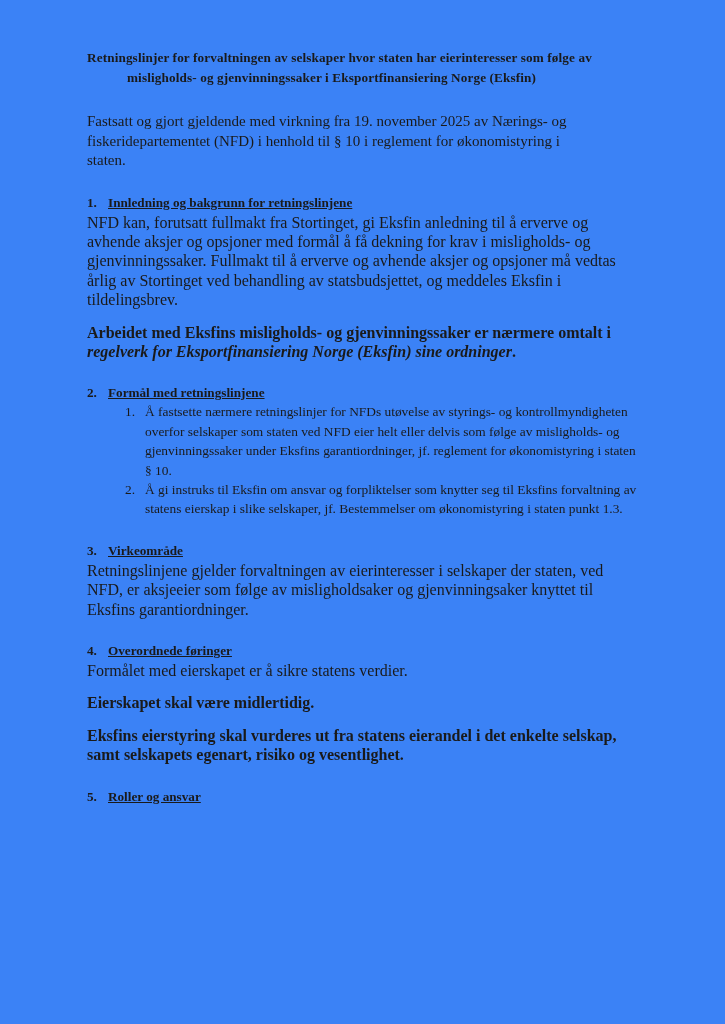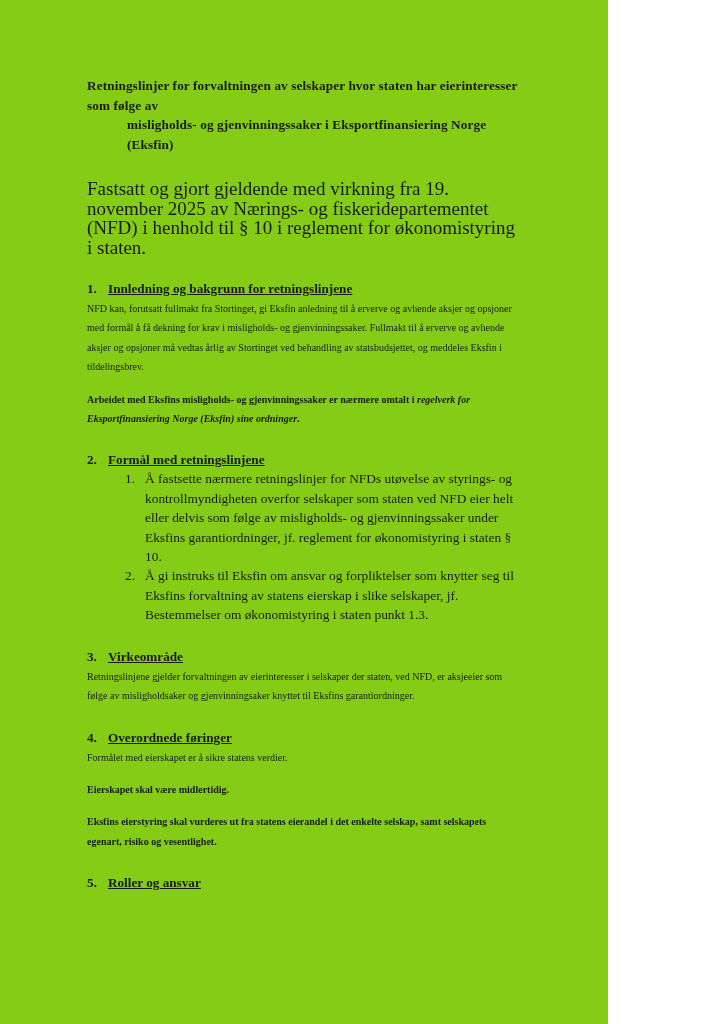--- a/index.html
+++ b/index.html
@@ -10,37 +10,37 @@
   }
   body {
     width: 725px;
     height: 1024px;
     font-family: "Liberation Serif", "DejaVu Serif", serif;
     color: #1a1a1a;
     -webkit-font-smoothing: antialiased;
   }
   .page {
     position: relative;
-    width: 608px;
+    width: 725px;
     height: 1024px;
-    background: #84cc16;
+    background: #3b82f6;
     box-sizing: border-box;
-    padding: 76px 87px 0 87px;
+    padding: 48px 87px 0 87px;
     overflow: hidden;
   }
   .doc-title {
     font-size: 13.2px;
     font-weight: bold;
     line-height: 19.5px;
     margin: 0 0 0 0;
     max-width: 552px;
     letter-spacing: 0.01em;
   }
   .intro {
-    font-size: 19px;
+    font-size: 15px;
     line-height: 19.5px;
     margin: 25px 0 0 0;
     max-width: 510px;
   }
   .section {
     margin-top: 22px;
   }
   .section-heading {
     font-size: 13.2px;
     font-weight: bold;
@@ -52,21 +52,21 @@
   .section-heading .sec-num {
     display: inline-block;
     width: 21px;
     flex: 0 0 21px;
   }
   .section-heading .sec-title {
     display: inline-block;
     text-decoration: underline;
   }
   p.body-par {
-    font-size: 10px;
+    font-size: 16px;
     line-height: 19.4px;
     margin: 0;
     text-align: left;
   }
   p.body-par + p.body-par {
     margin-top: 13px;
     font-weight: bold;
   }
   .section-heading + p.body-par {
     margin-top: 1px;

